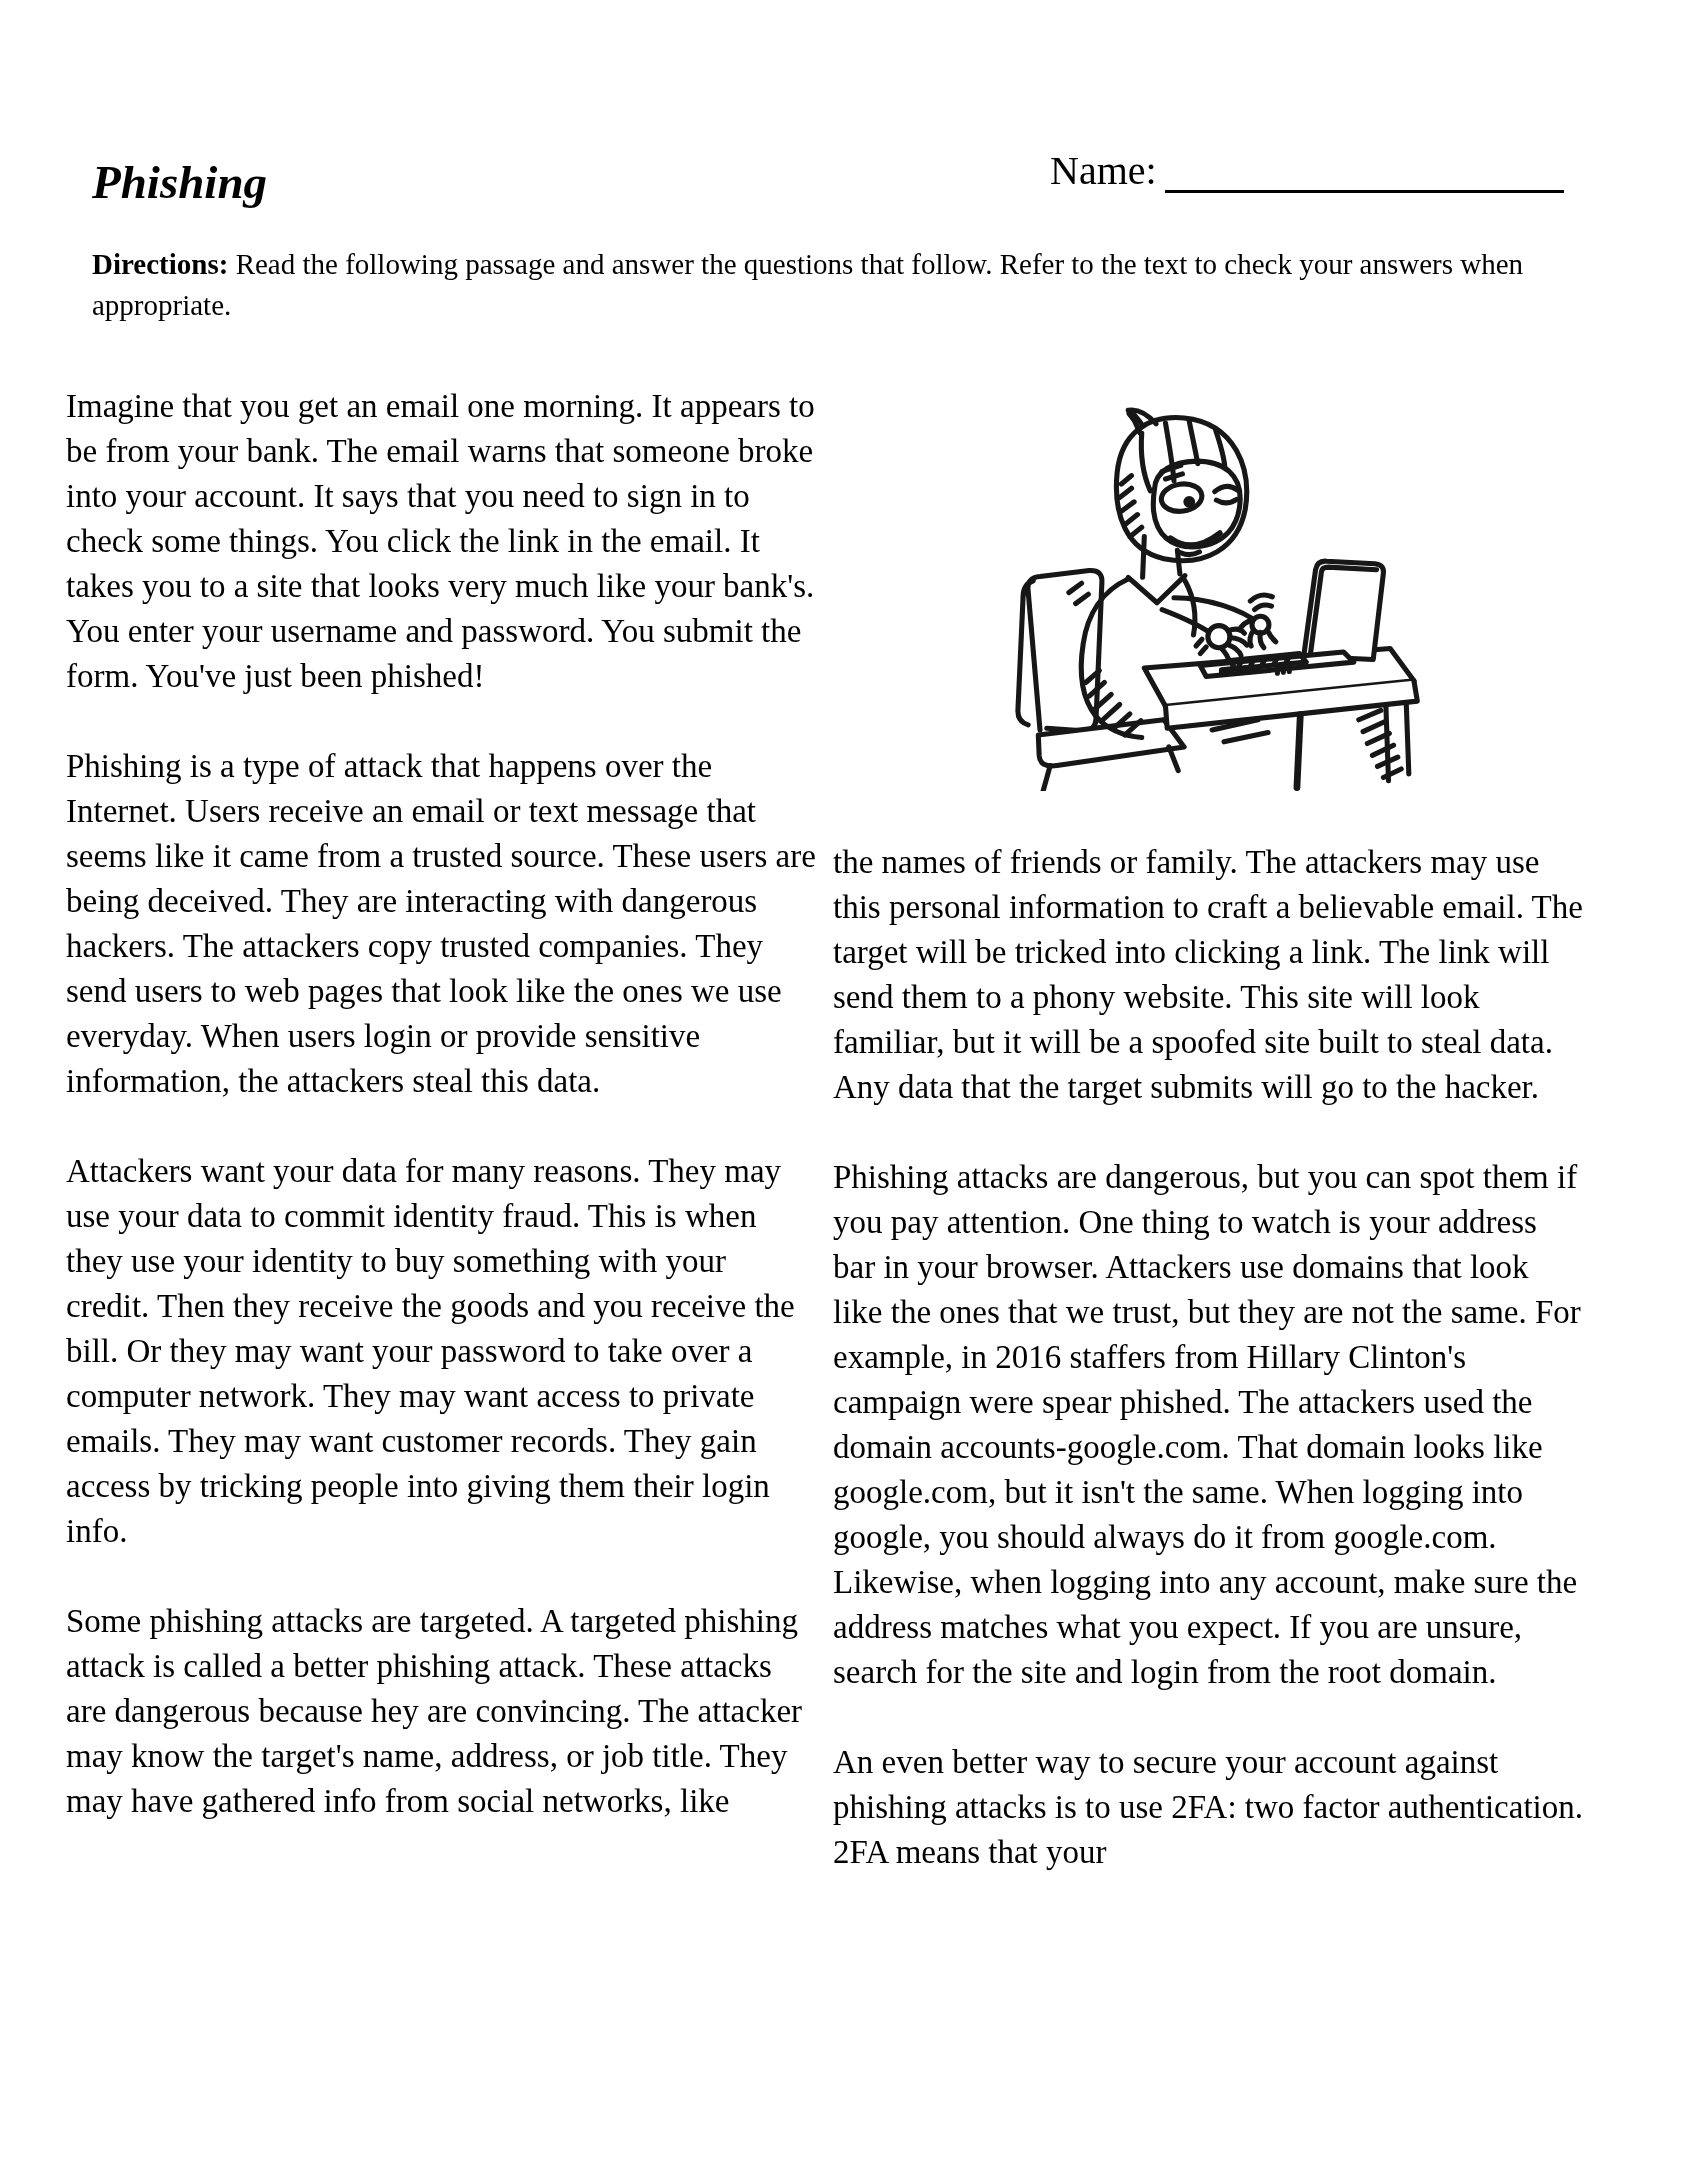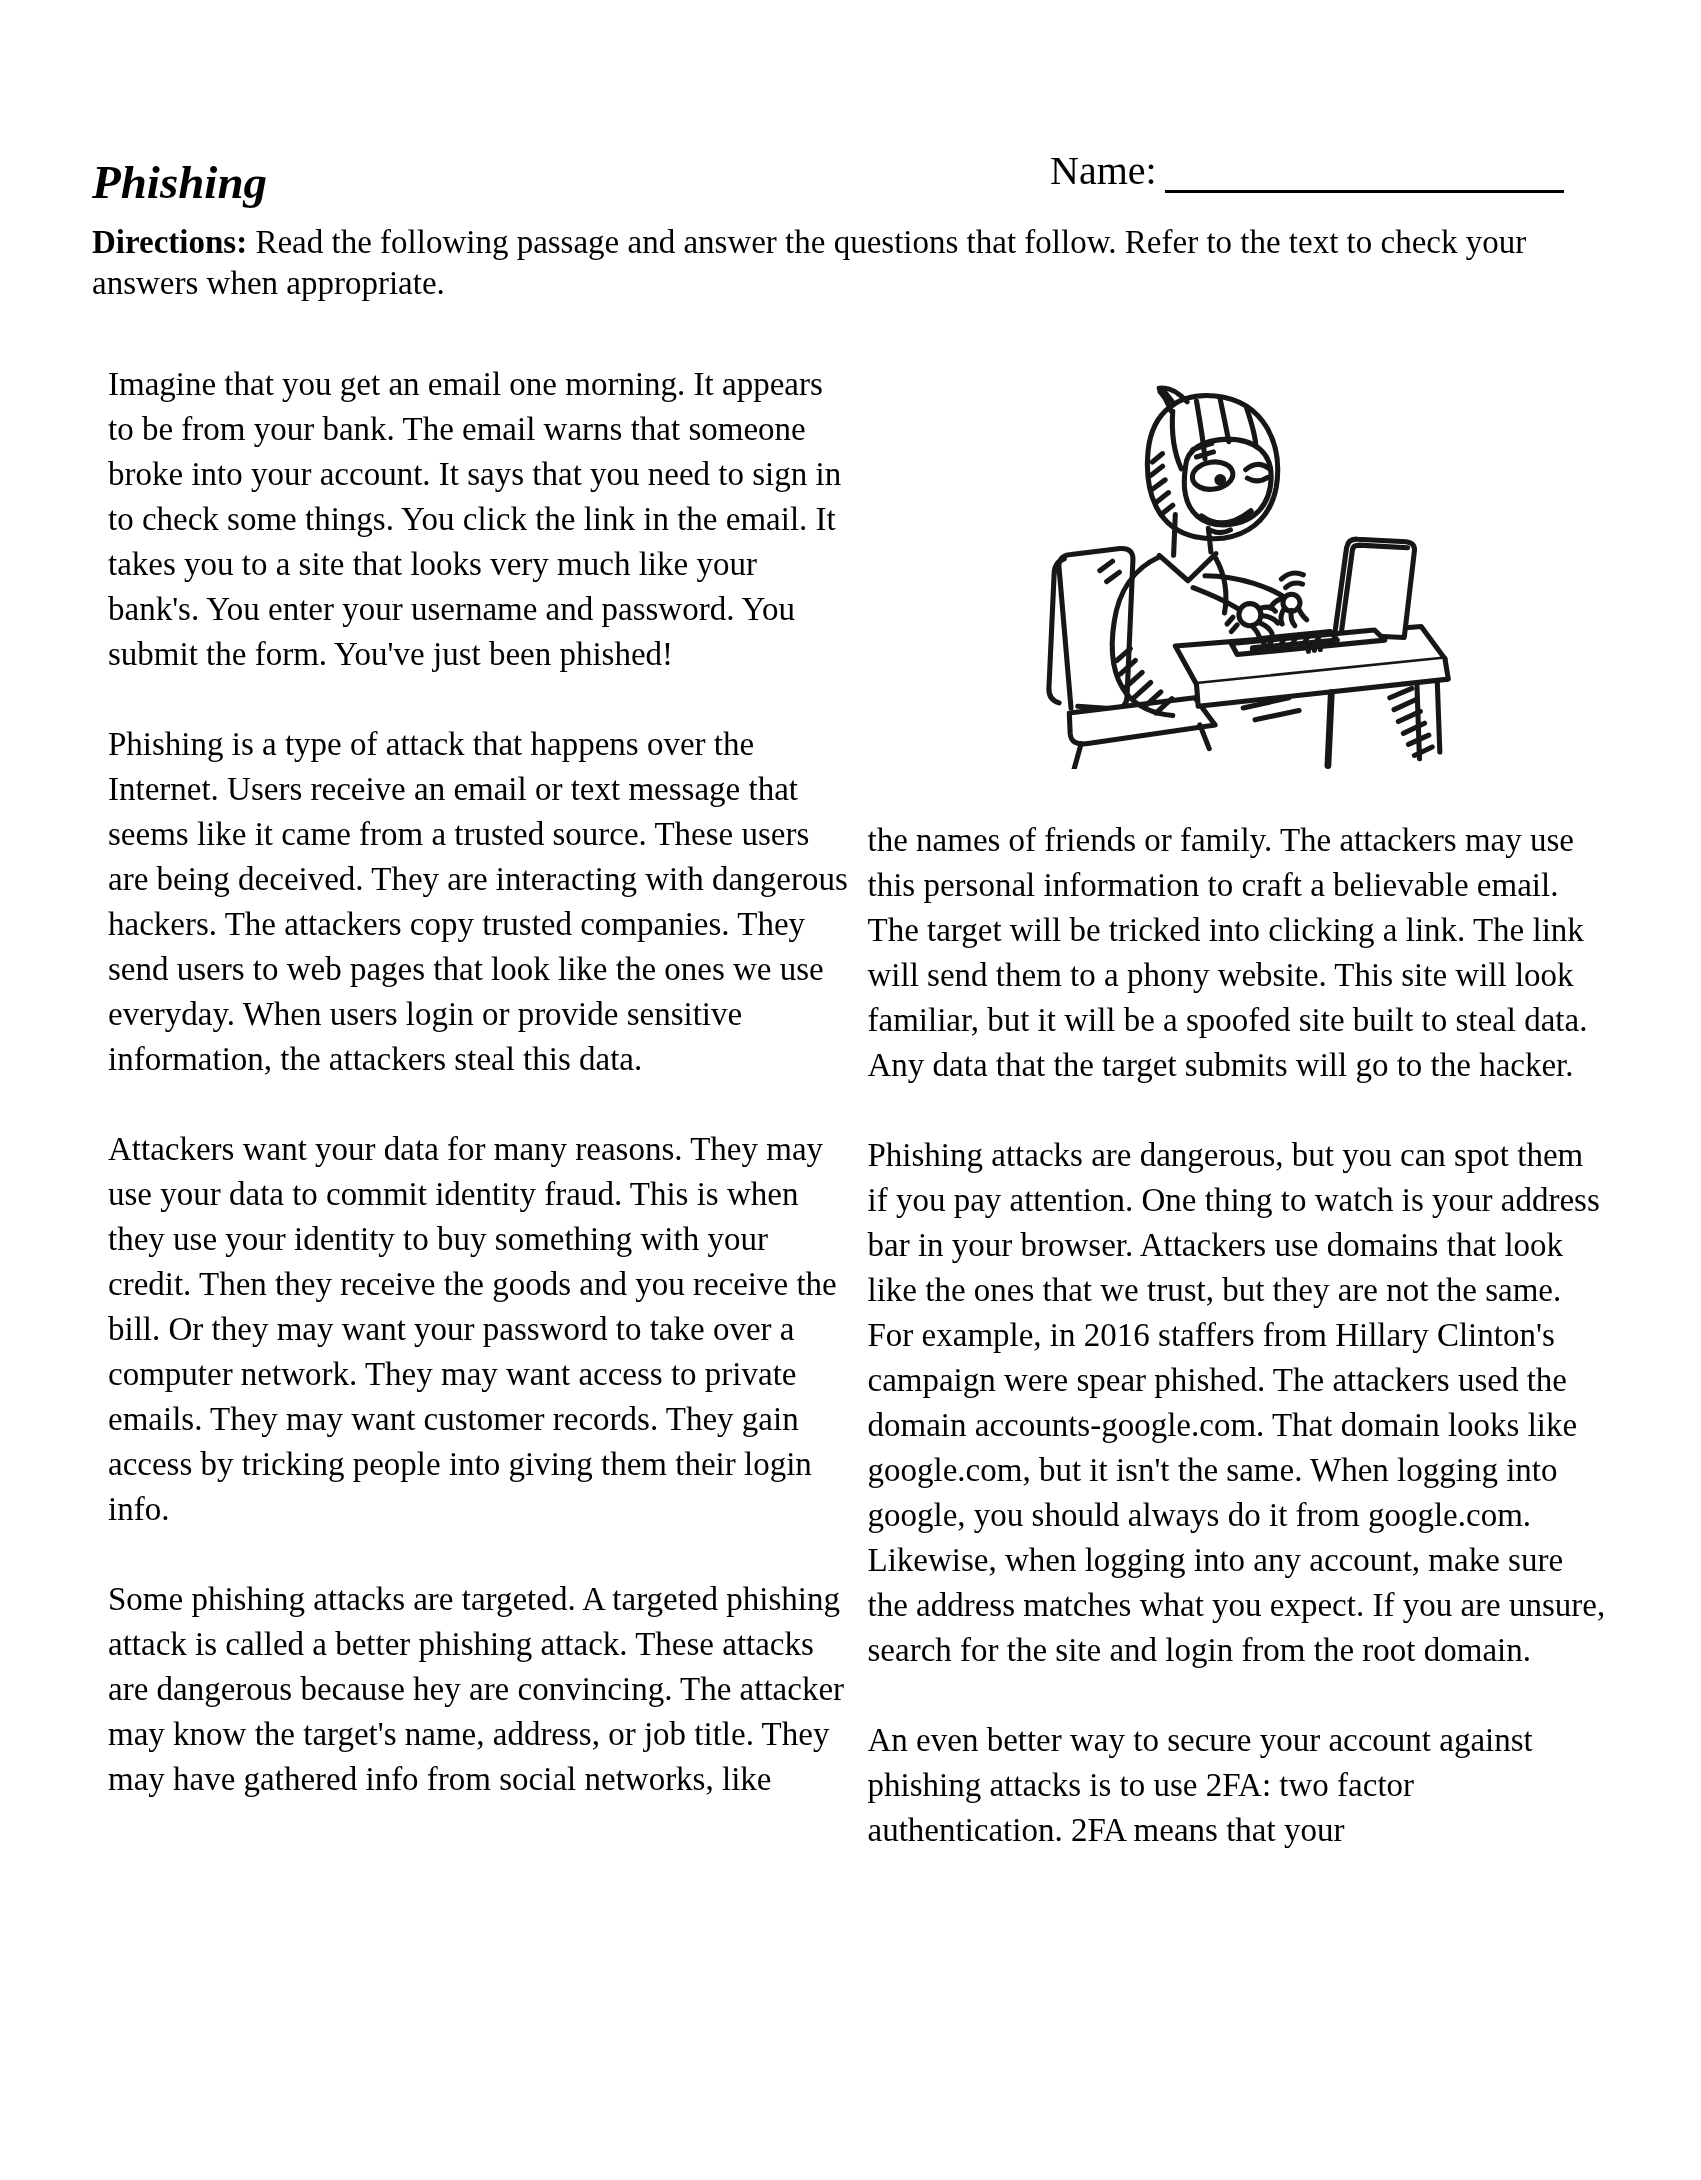--- a/index.html
+++ b/index.html
@@ -39,32 +39,32 @@
   }
   .title-block h2 {
     margin: 0;
     font-size: 47px;
     line-height: 48px;
     font-weight: bold;
     font-style: italic;
   }
   
   .directions {
-    margin: 16px 0 0 92px;
+    margin: 38px 0 0 92px;
     max-width: 1486px;
-    font-size: 33px;
+    font-size: 29px;
     line-height: 41px;
   }
   .directions strong { font-weight: bold; }
   
   .columns {
     display: flex;
     gap: 17px;
     margin-top: 58px;
-    padding: 0 91px 0 108px;
+    padding: 0 91px 0 66px;
   }
   .col { width: 750px; }
   .body-text {
     margin: 0 0 45px 0;
     font-size: 33px;
     line-height: 45px;
     text-align: left;
   }
   .body-text:last-child { margin-bottom: 0; }
   

